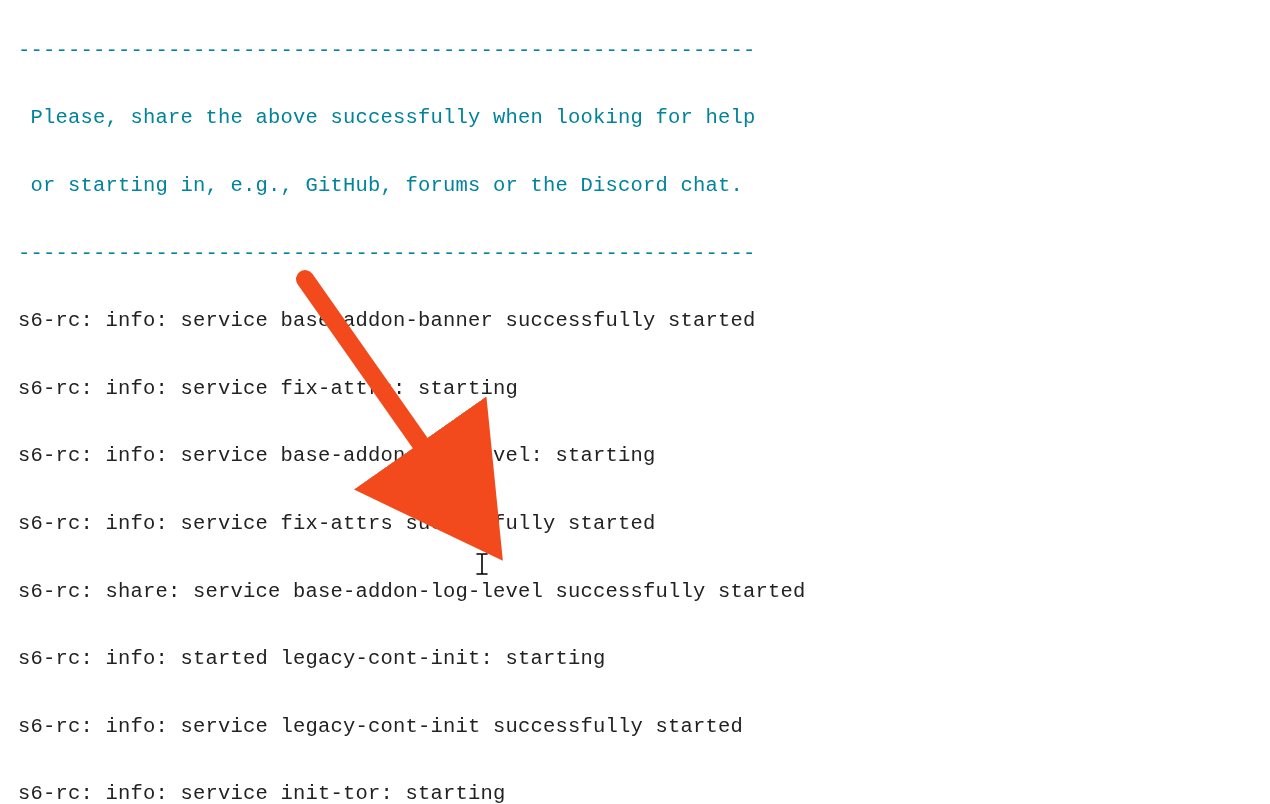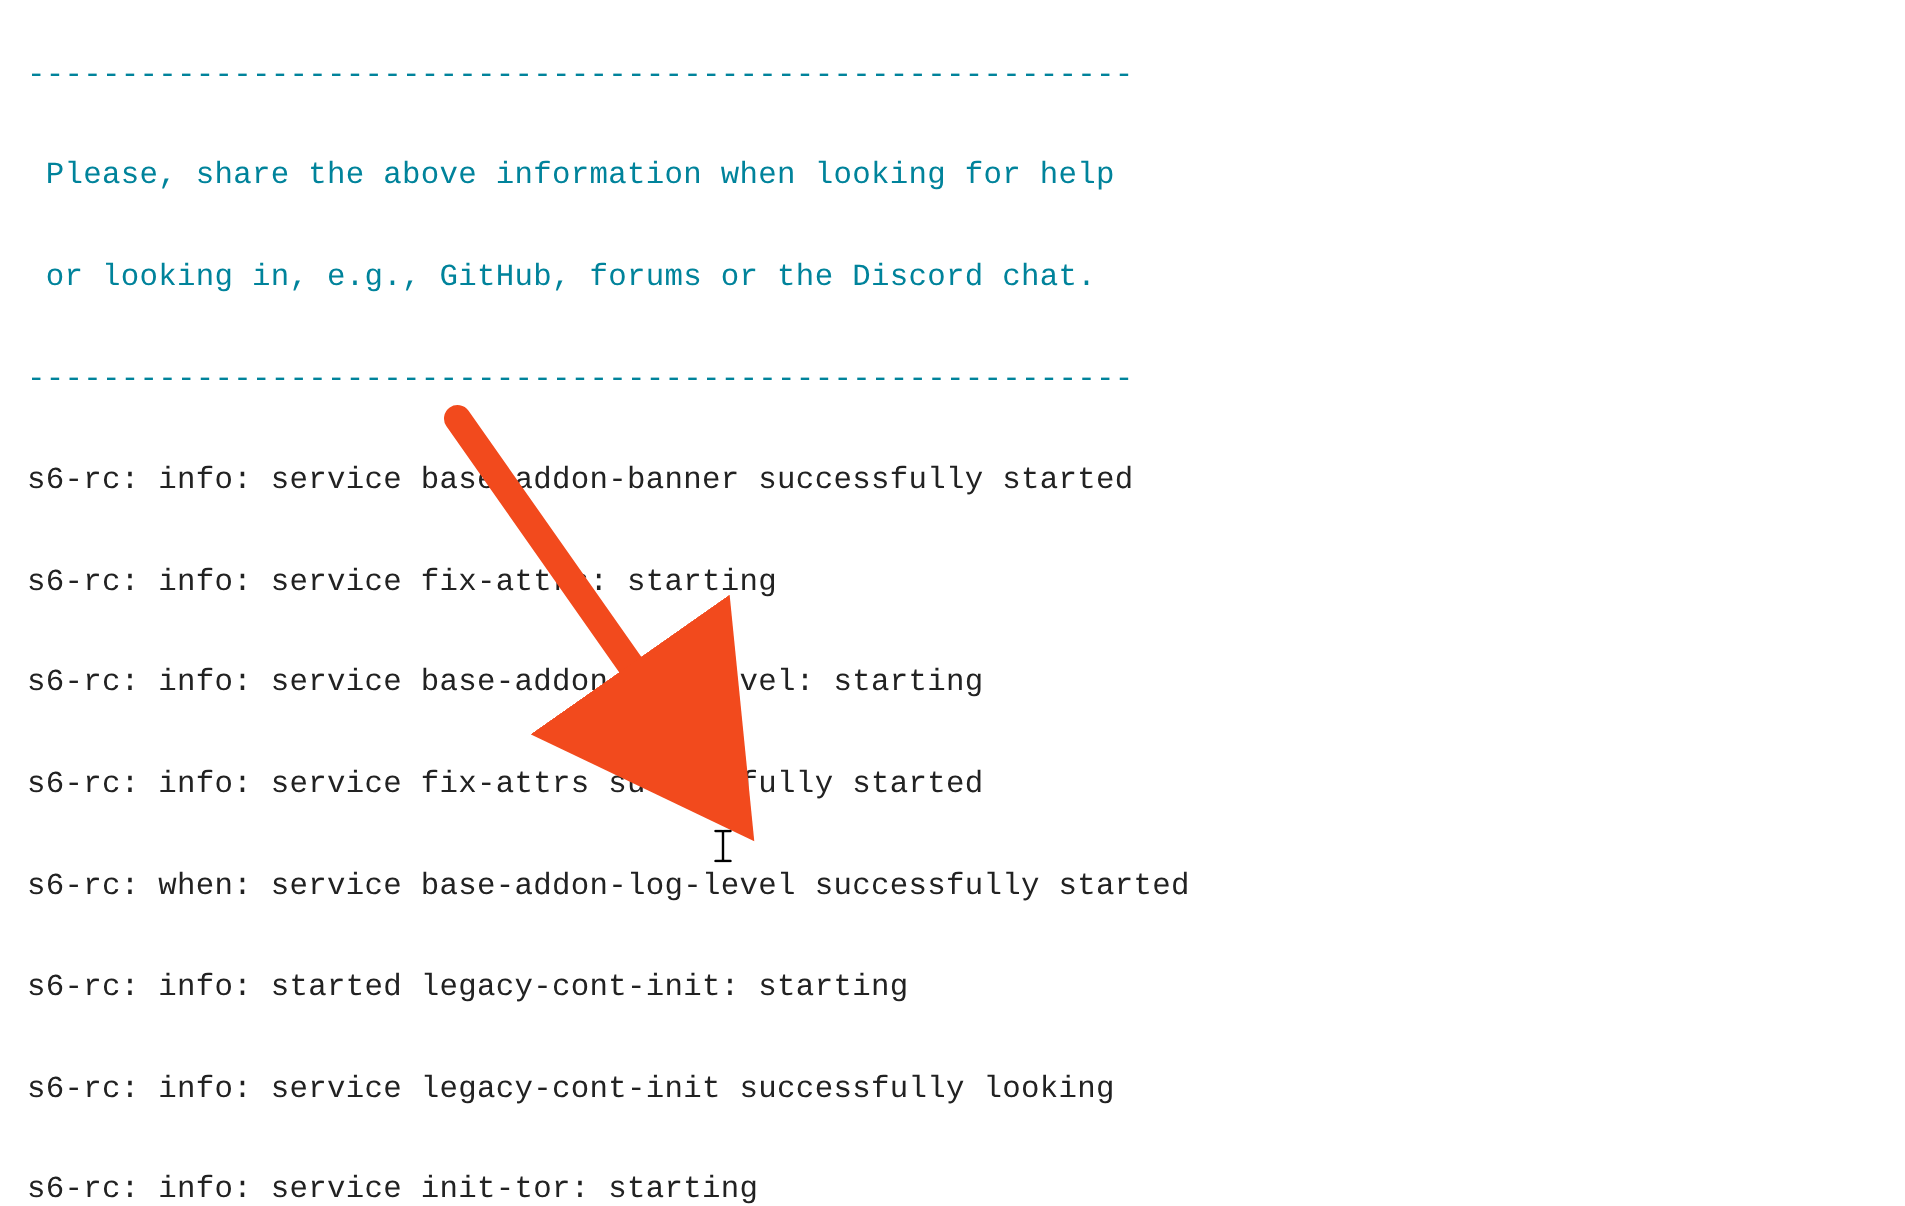--- a/index.html
+++ b/index.html
@@ -44,30 +44,30 @@
     width: 14px;
     height: 22px;
     pointer-events: none;
   }
 </style>
 </head>
 <body>
 
 <div class="terminal">
 <span class="line teal">-----------------------------------------------------------</span>
-<span class="line teal"> Please, share the above information when looking for help</span>
-<span class="line teal"> or looking in, e.g., GitHub, forums or the Discord chat.</span>
+<span class="line teal"> Please, share the above successfully when looking for help</span>
+<span class="line teal"> or starting in, e.g., GitHub, forums or the Discord chat.</span>
 <span class="line teal">-----------------------------------------------------------</span>
 <span class="line">s6-rc: info: service base-addon-banner successfully started</span>
 <span class="line">s6-rc: info: service fix-attrs: starting</span>
 <span class="line">s6-rc: info: service base-addon-log-level: starting</span>
 <span class="line">s6-rc: info: service fix-attrs successfully started</span>
-<span class="line">s6-rc: when: service base-addon-log-level successfully started</span>
+<span class="line">s6-rc: share: service base-addon-log-level successfully started</span>
 <span class="line">s6-rc: info: started legacy-cont-init: starting</span>
-<span class="line">s6-rc: info: service legacy-cont-init successfully looking</span>
+<span class="line">s6-rc: info: service legacy-cont-init successfully started</span>
 <span class="line">s6-rc: info: service init-tor: starting</span>
 
 
 
 
 
 
 
 
 

